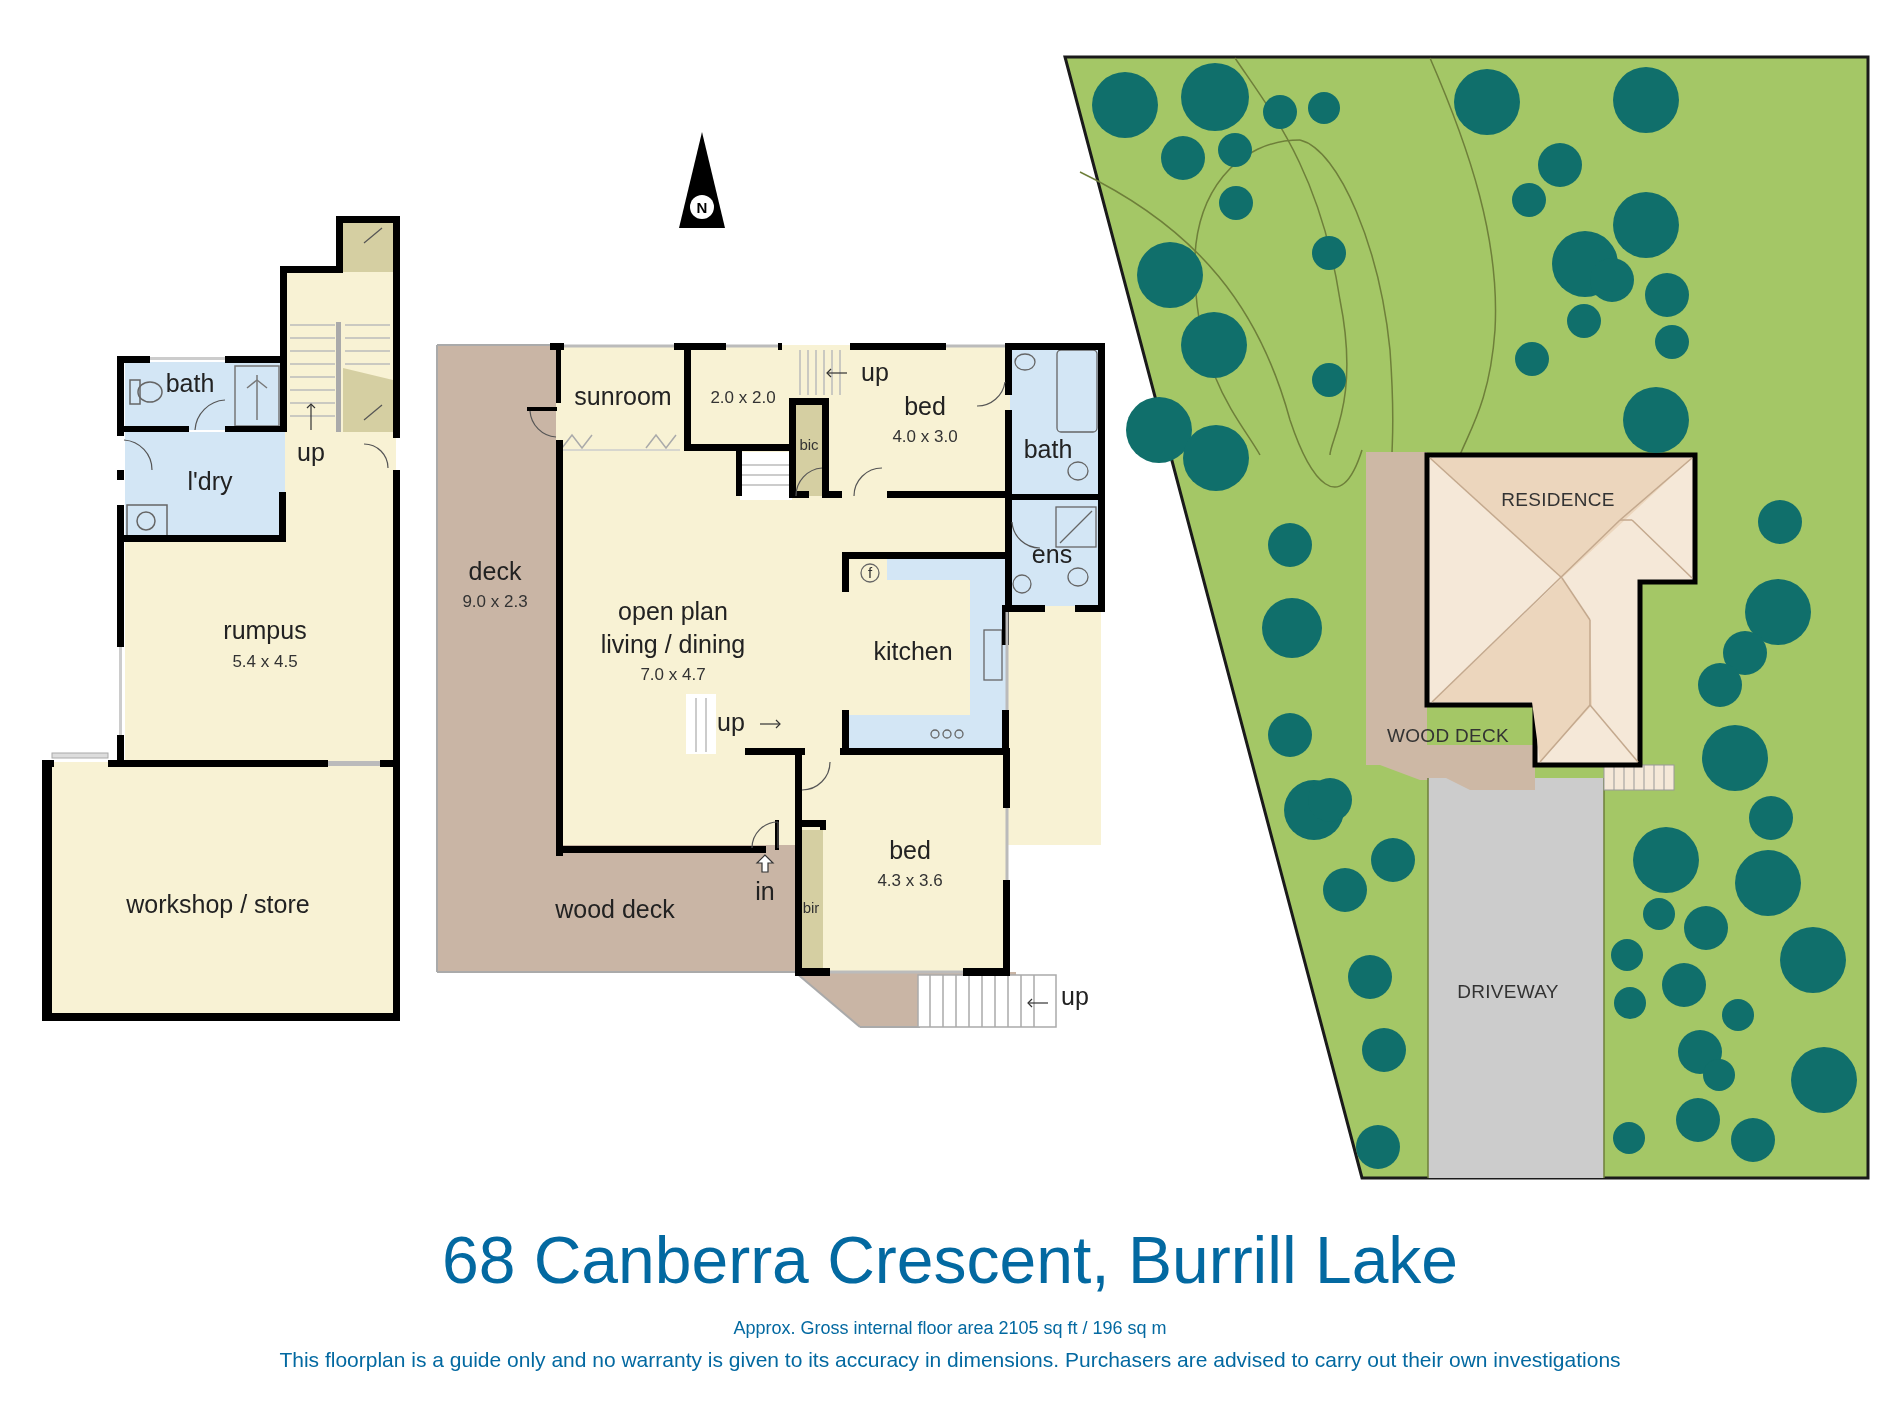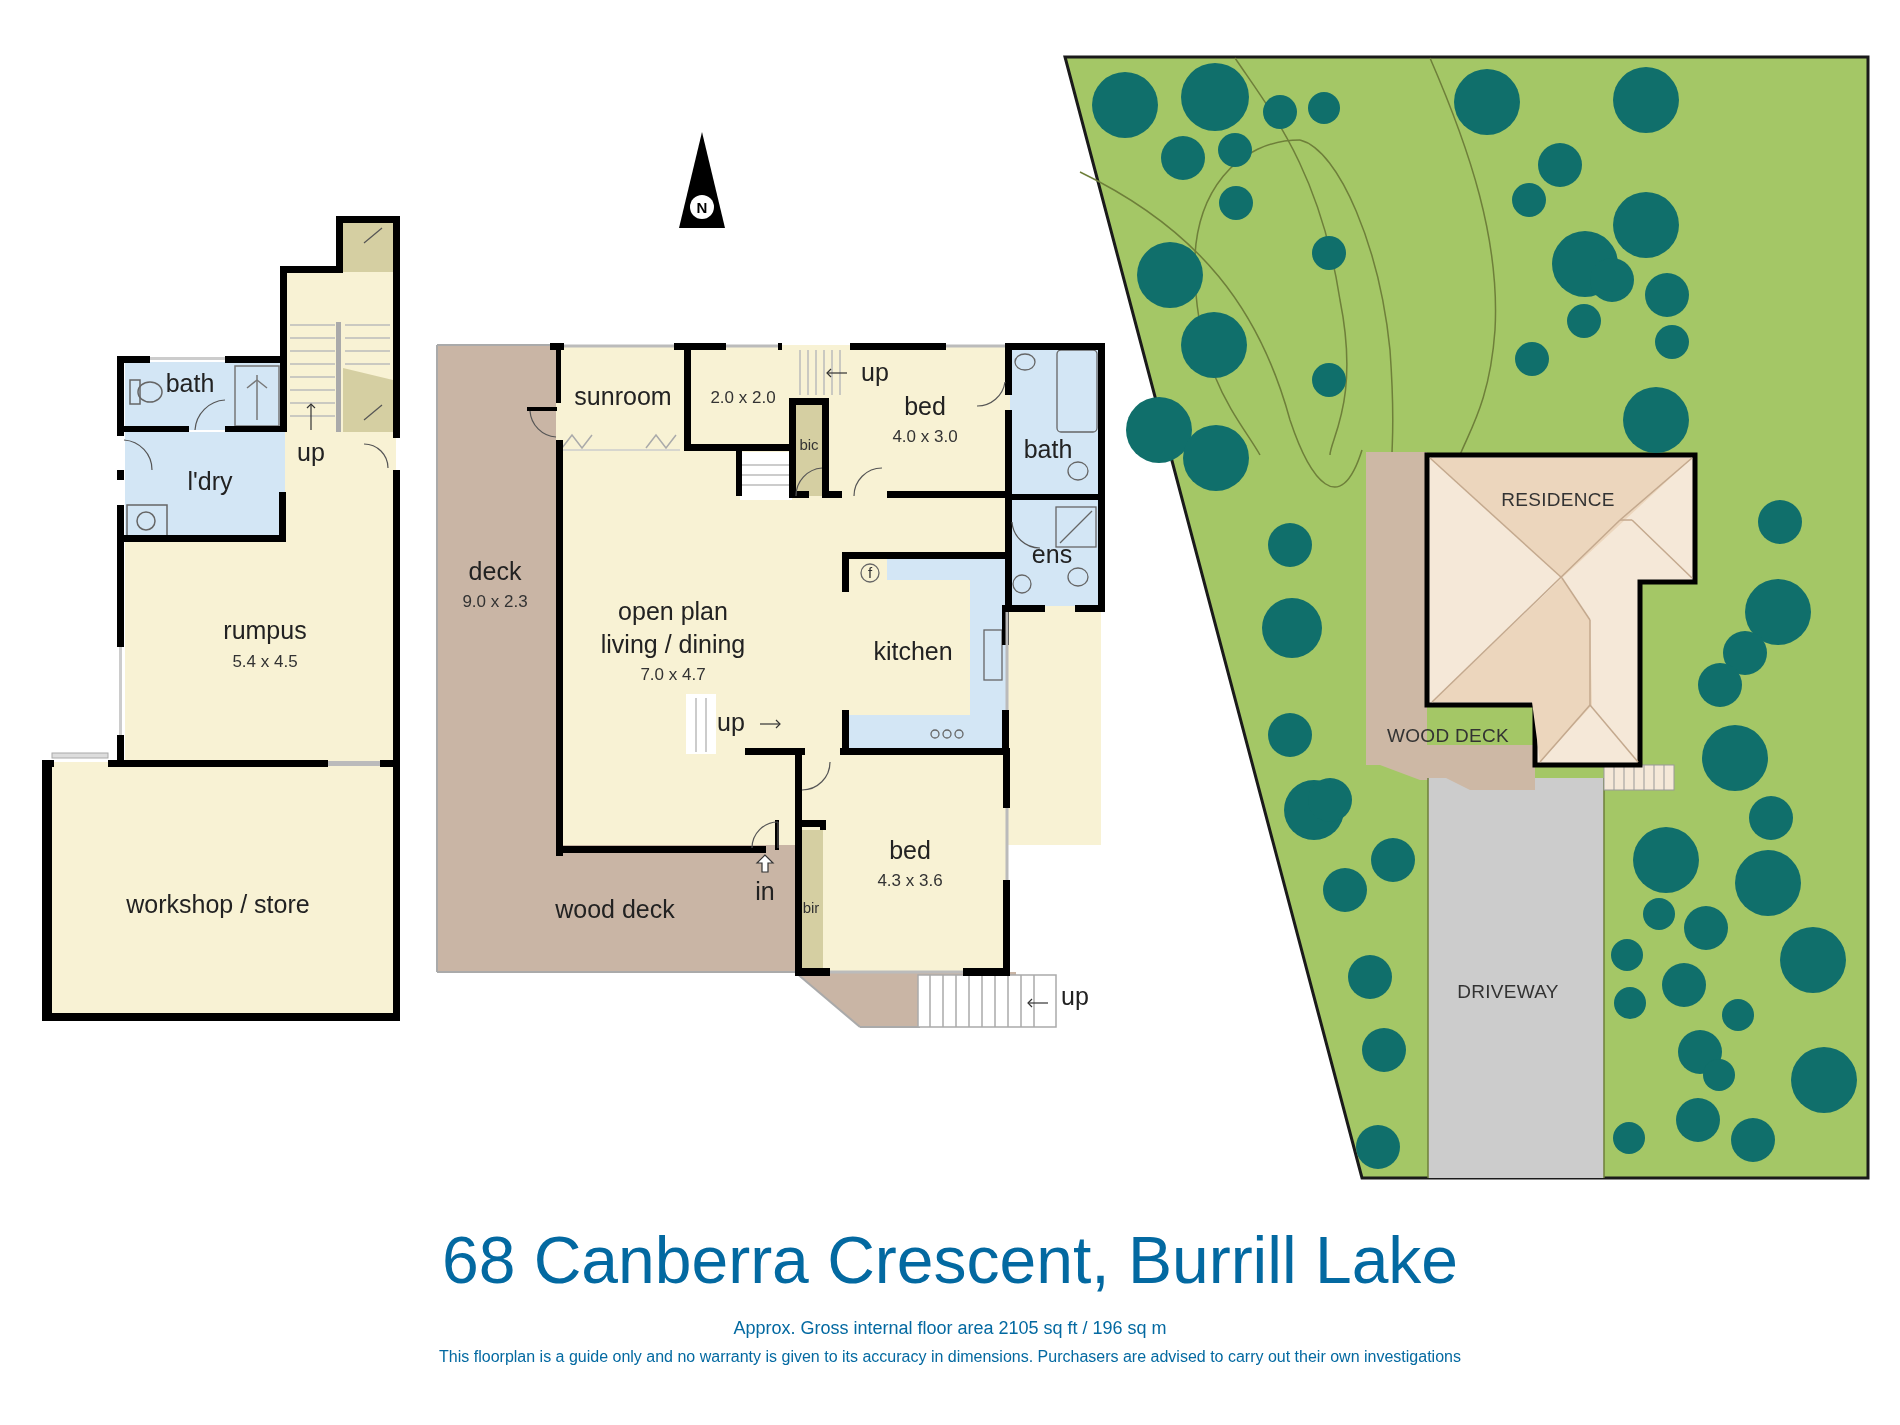--- a/index.html
+++ b/index.html
@@ -6,21 +6,21 @@
   body { width: 1900px; height: 1425px; position: relative; overflow: hidden; font-family: "Liberation Sans", sans-serif; }
   #plan { position: absolute; left: 0; top: 0; width: 1900px; height: 1425px; }
   .lbl { font-family: "Liberation Sans", sans-serif; fill: #222; }
   .lbl-big { font-size: 25px; }
   .dim { font-size: 17px; fill: #333; }
   .small { font-size: 15px; fill: #333; }
   .site-lbl { font-size: 19px; fill: #333; letter-spacing: 0.3px; }
   .footer { position: absolute; left: 0; width: 1900px; text-align: center; color: #0369a1; font-family: "Liberation Sans", sans-serif; }
   .footer-title { top: 1222px; font-size: 66px; letter-spacing: 0px; }
   .footer-area { top: 1318px; font-size: 18px; }
-  .footer-disclaimer { top: 1348px; font-size: 16px; }
+  .footer-disclaimer { top: 1348px; font-size: 21px; }
 </style>
 </head>
 <body>
 
 <svg id="plan" viewBox="0 0 1900 1425" xmlns="http://www.w3.org/2000/svg">
 
   <g>
     <polygon points="702,132 679,228 725,228" fill="#000"></polygon>
     <circle cx="702" cy="207" r="12" fill="#fff"></circle>
     <text x="702" y="213" text-anchor="middle" font-size="15" font-weight="bold" font-family="Liberation Sans, sans-serif" fill="#000">N</text>

